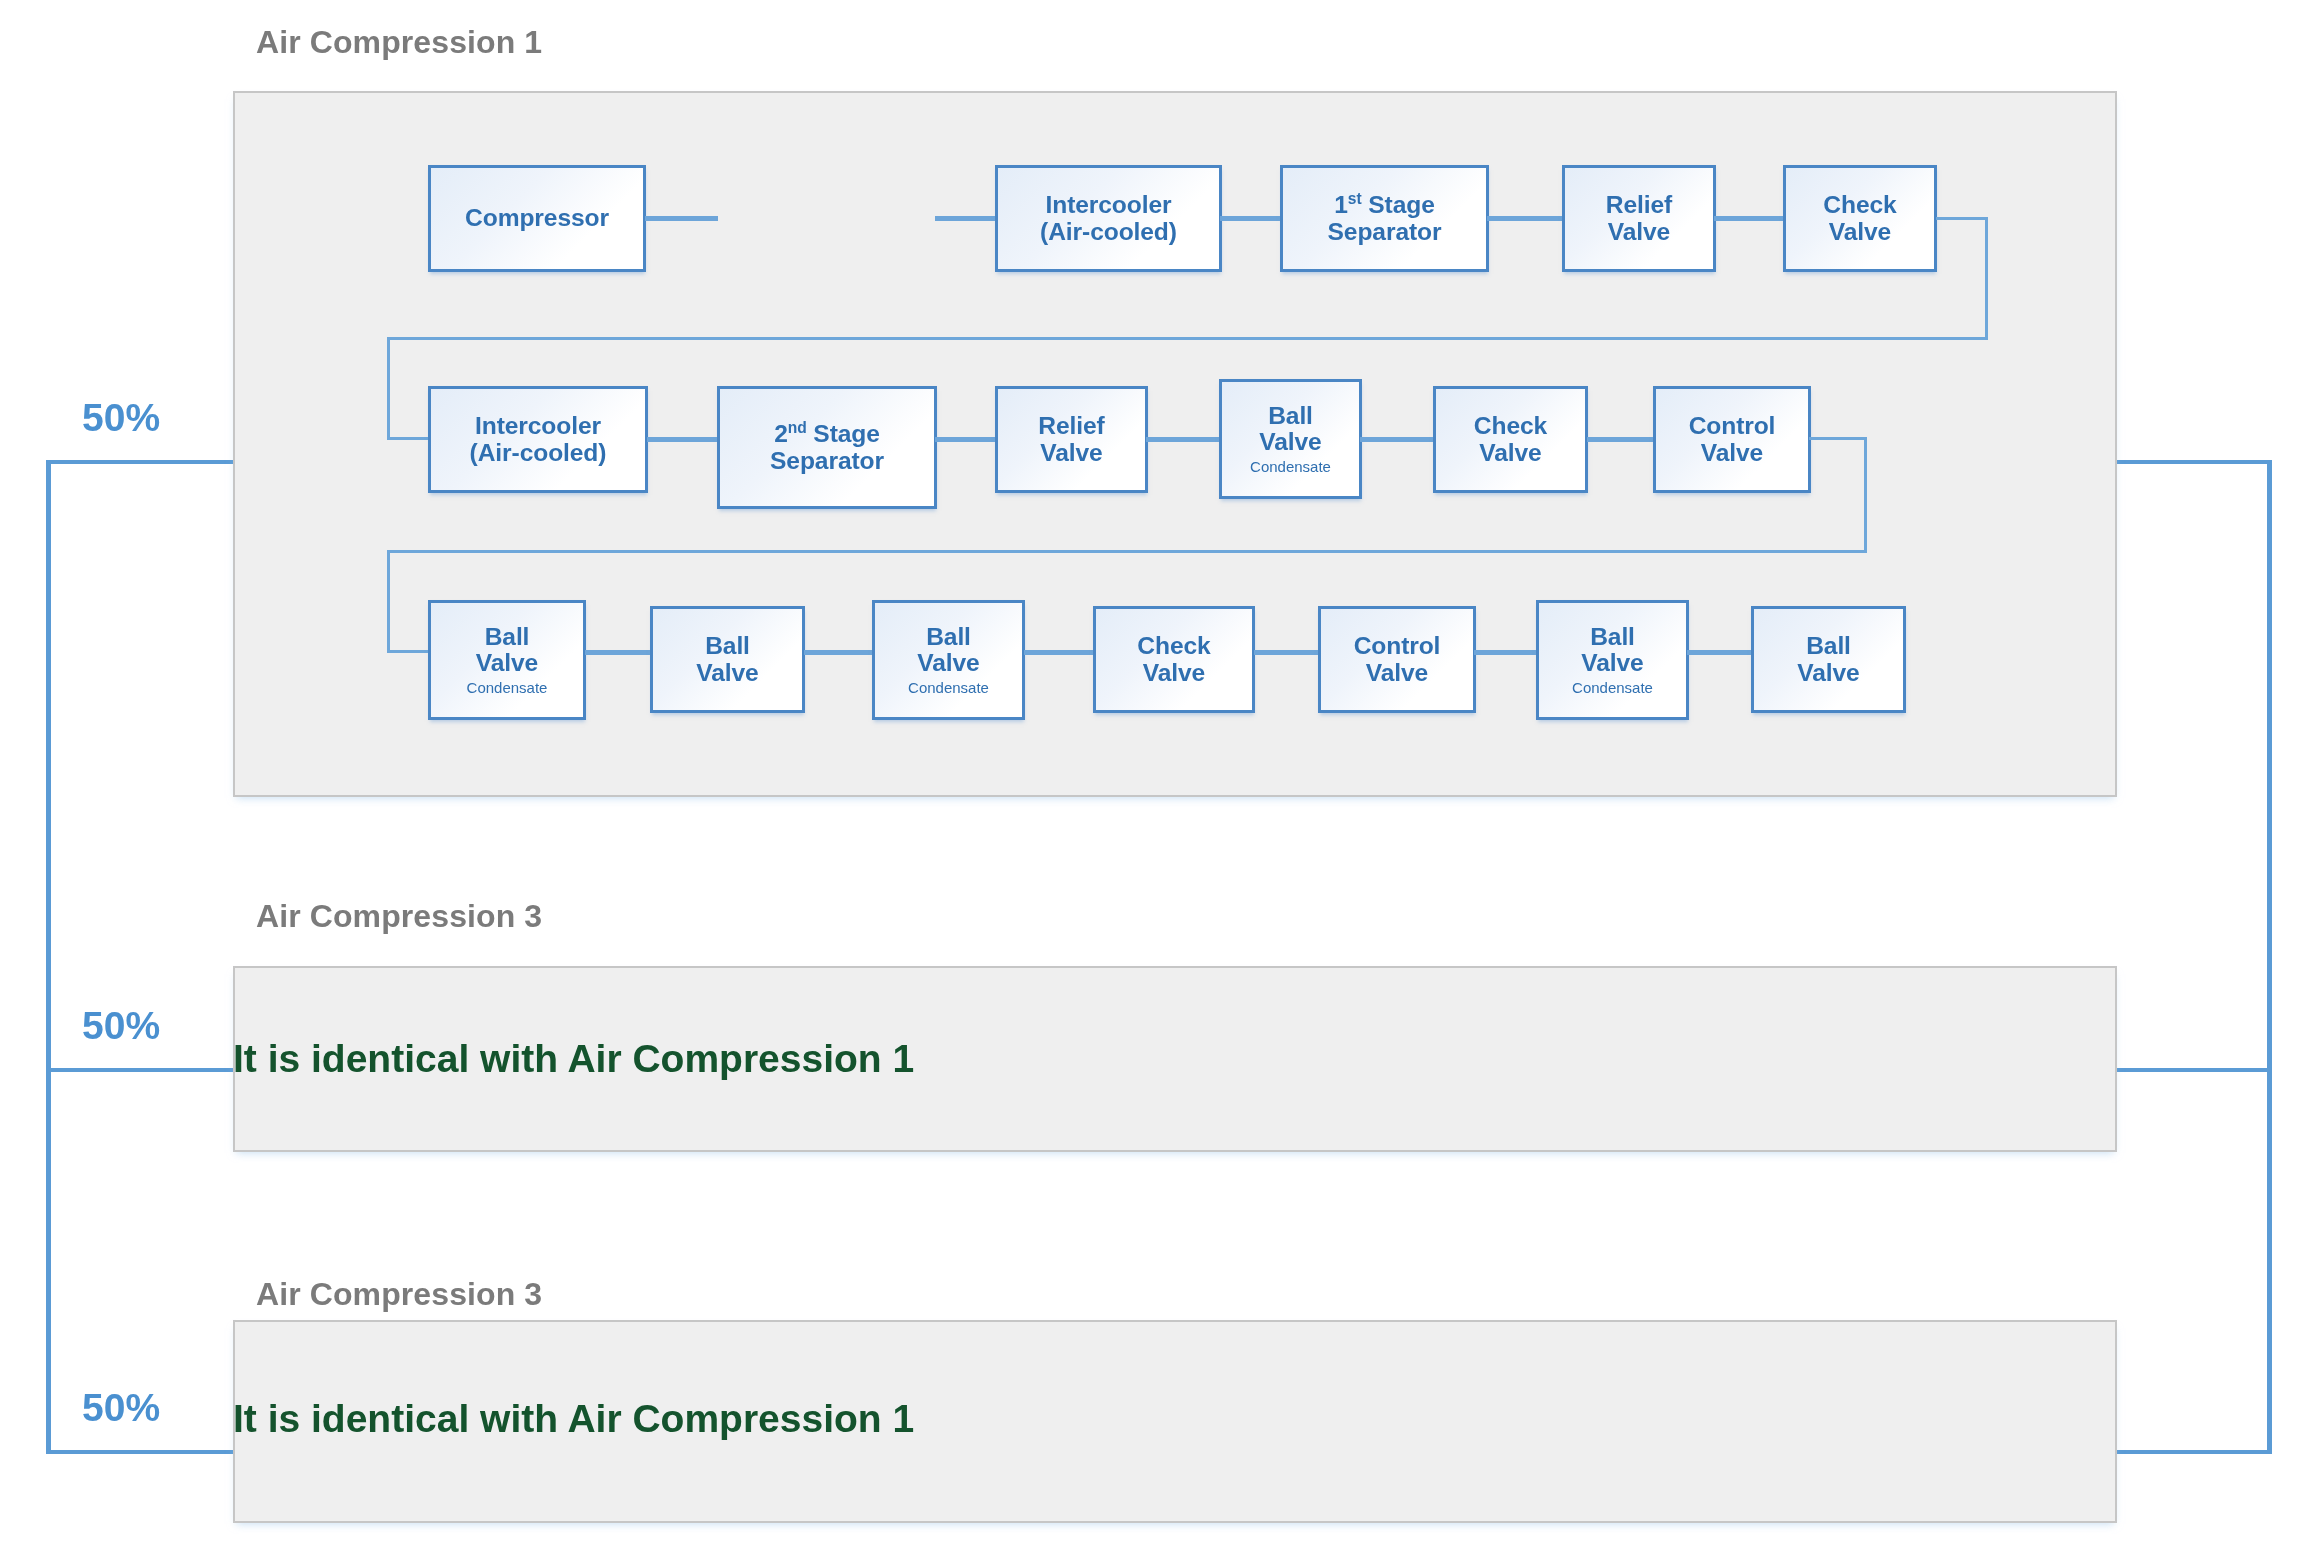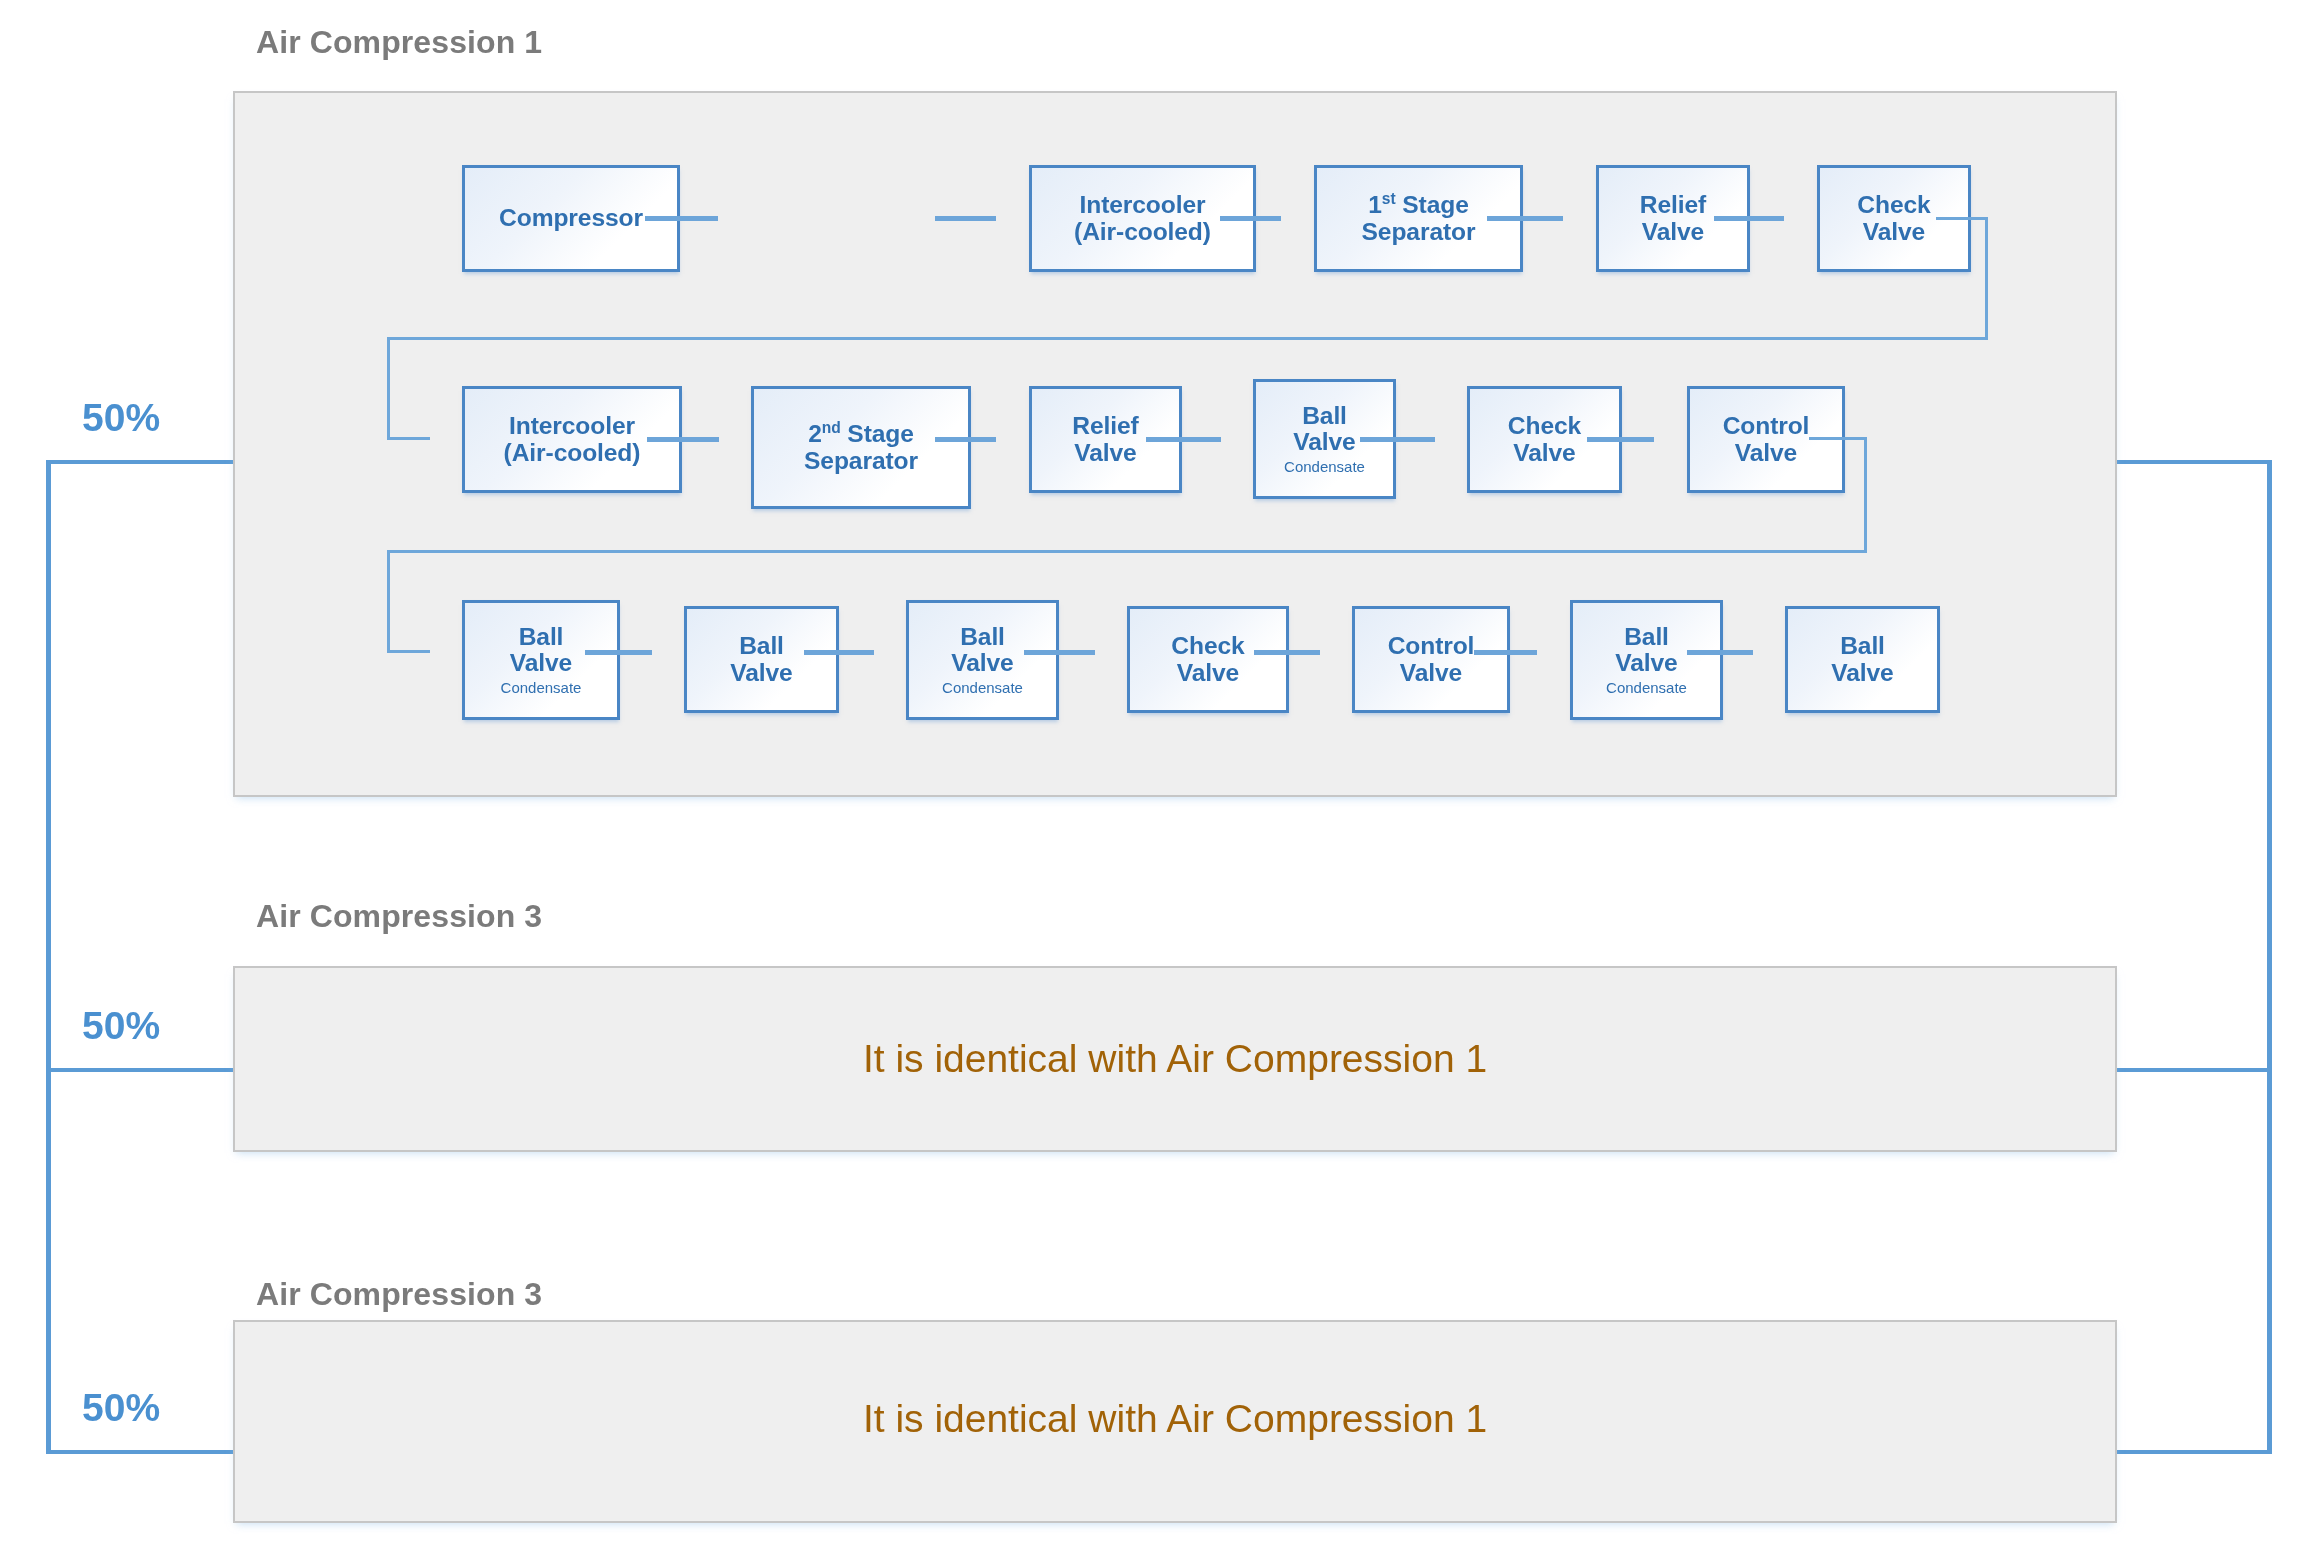--- a/index.html
+++ b/index.html
@@ -16,42 +16,42 @@
              box-shadow:0 5.2px 8.2px -3px rgba(160,200,235,.55);}
   .group-title{position:absolute;color:#7b7b7b;font-weight:bold;
                font-size:32px;letter-spacing:0.1px;white-space:nowrap;}
 
   
   .node{position:absolute;box-sizing:border-box;
         border:3px solid #4a86c5;
         background:linear-gradient(135deg,#e4edf8 0%,#eff4fb 38%,#ffffff 72%,#ffffff 100%);
         box-shadow:0 3px 3.7px -1.5px rgba(130,170,215,.5);
         display:flex;flex-direction:column;align-items:center;
-        justify-content:center;text-align:right;line-height:1.08;margin-left:34px;}
+        justify-content:center;text-align:right;line-height:1.08;}
   .node .lbl{color:#2f6fb0;font-weight:bold;font-size:24.6px;
              letter-spacing:-0.1px;white-space:nowrap;}
   .node .lbl sup{font-size:15.6px;vertical-align:super;line-height:0;}
   .node .sub{color:#2f6fb0;font-weight:normal;font-size:15px;
              margin-top:3.7px;white-space:nowrap;}
 
   
   .hline{position:absolute;background:#6da5d9;height:5.2px;}
   .vline{position:absolute;background:#6da5d9;width:5.2px;}
   .hline.thin{height:3px;background:#6ea7da;}
   .vline.thin{width:3px;background:#6ea7da;}
   .hline.bus{height:3.7px;background:#5b9bd5;}
   .vline.bus{width:5.2px;background:#5b9bd5;}
 
   
   .pct{position:absolute;color:#4a90d0;font-weight:bold;font-size:39px;
        white-space:nowrap;}
 
   
-  .identical{position:absolute;color:#a16207;font-weight:normal;font-size:39px;
-             white-space:nowrap;text-align:center;}
+  .identical{position:absolute;color:#14532d;font-weight:bold;font-size:39px;
+             white-space:nowrap;}
 </style>
 </head>
 <body>
 
 <div id="canvas">
 
   <div class="vline bus" style="left:46px;top:462px;height:991px;"></div>
   <div class="hline bus" style="left:46px;top:460px;width:190px;"></div>
   <div class="hline bus" style="left:46px;top:1068px;width:190px;"></div>
   <div class="hline bus" style="left:46px;top:1450px;width:190px;"></div>

